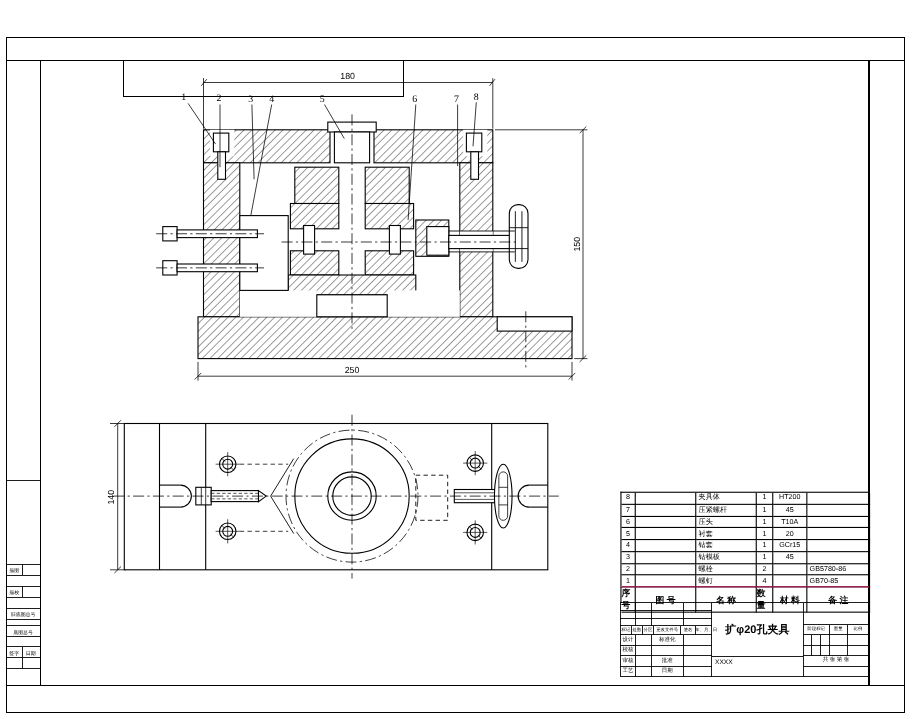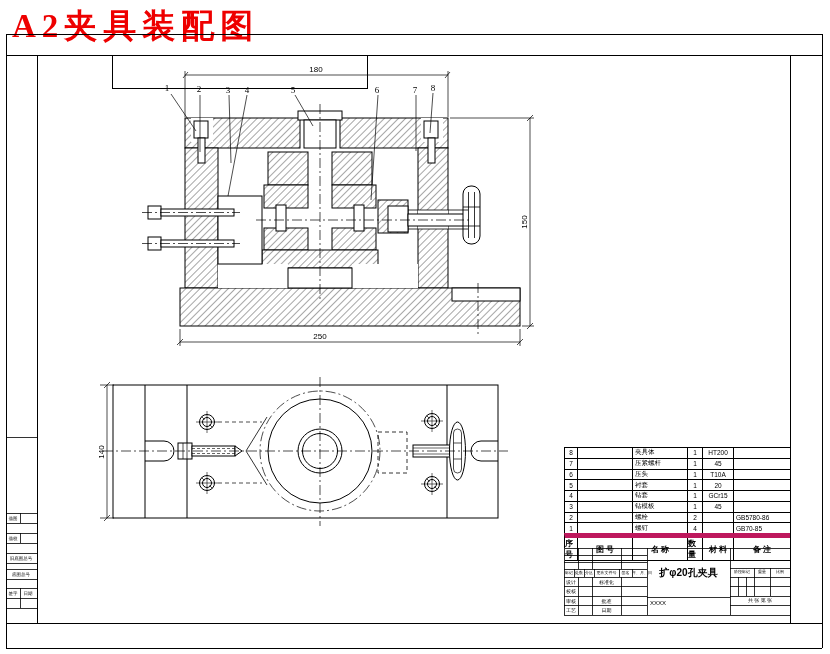--- a/index.html
+++ b/index.html
@@ -13,30 +13,29 @@
   
   #parts-rows{position:absolute;left:564px;top:447px;width:226px;height:86px;
       display:grid;grid-template-columns:13px 55px 55px 15px 31px 57px;grid-auto-rows:10.75px;
       border-left:1px solid #000;border-top:1px solid #000;box-sizing:border-box;}
   .pt-cell{border-right:1px solid #000;border-bottom:1px solid #000;box-sizing:border-box;
       font-size:6.5px;display:flex;align-items:center;justify-content:center;overflow:hidden;}
   .pt-name{justify-content:flex-start;padding-left:2px;}
   .pt-remark{justify-content:flex-start;padding-left:2px;}
   #parts-header{position:absolute;left:564px;top:533px;width:226px;height:15px;
       display:grid;grid-template-columns:13px 55px 55px 15px 31px 57px;
-      border-left:1px solid #000;border-top:5px solid #be185d;box-sizing:border-box;}
+      border-left:1px solid #000;border-top:1px solid #be185d;box-sizing:border-box;}
   .ph-cell{border-right:1px solid #000;border-bottom:1px solid #000;box-sizing:border-box;
       font-size:8px;font-weight:bold;display:flex;align-items:center;justify-content:center;}
 </style>
 </head>
 <body>
 
 <div id="page">
 
-  <div id="main-title" style="color: rgb(238, 0, 0);">A2夹具装配图</div>
 
   <svg width="830" height="654" viewBox="0 0 830 654">
     <defs>
       <pattern id="hatch" patternUnits="userSpaceOnUse" width="5" height="5" patternTransform="rotate(45)">
         <rect width="5" height="5" fill="#ffffff"></rect>
         <line x1="0" y1="0" x2="0" y2="5" stroke="#000" stroke-width="0.7"></line>
       </pattern>
     </defs>
 
     <g stroke="#000" stroke-width="1" fill="none" shape-rendering="crispEdges">

